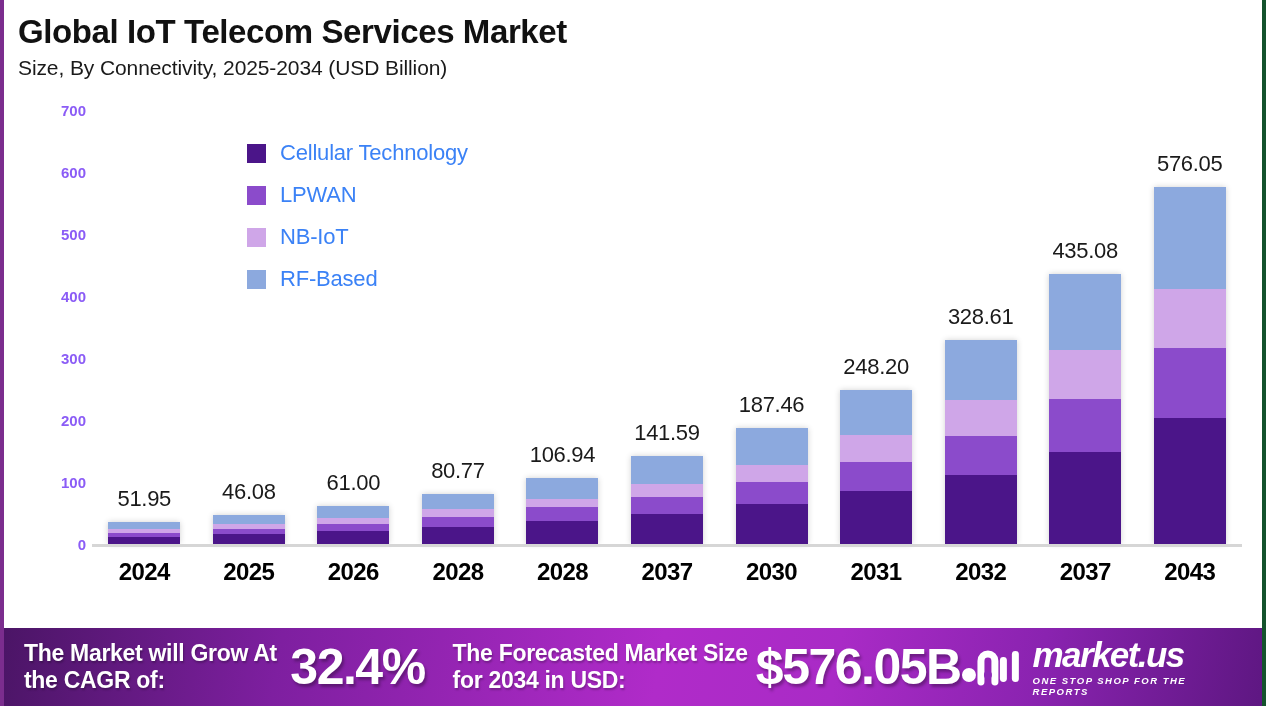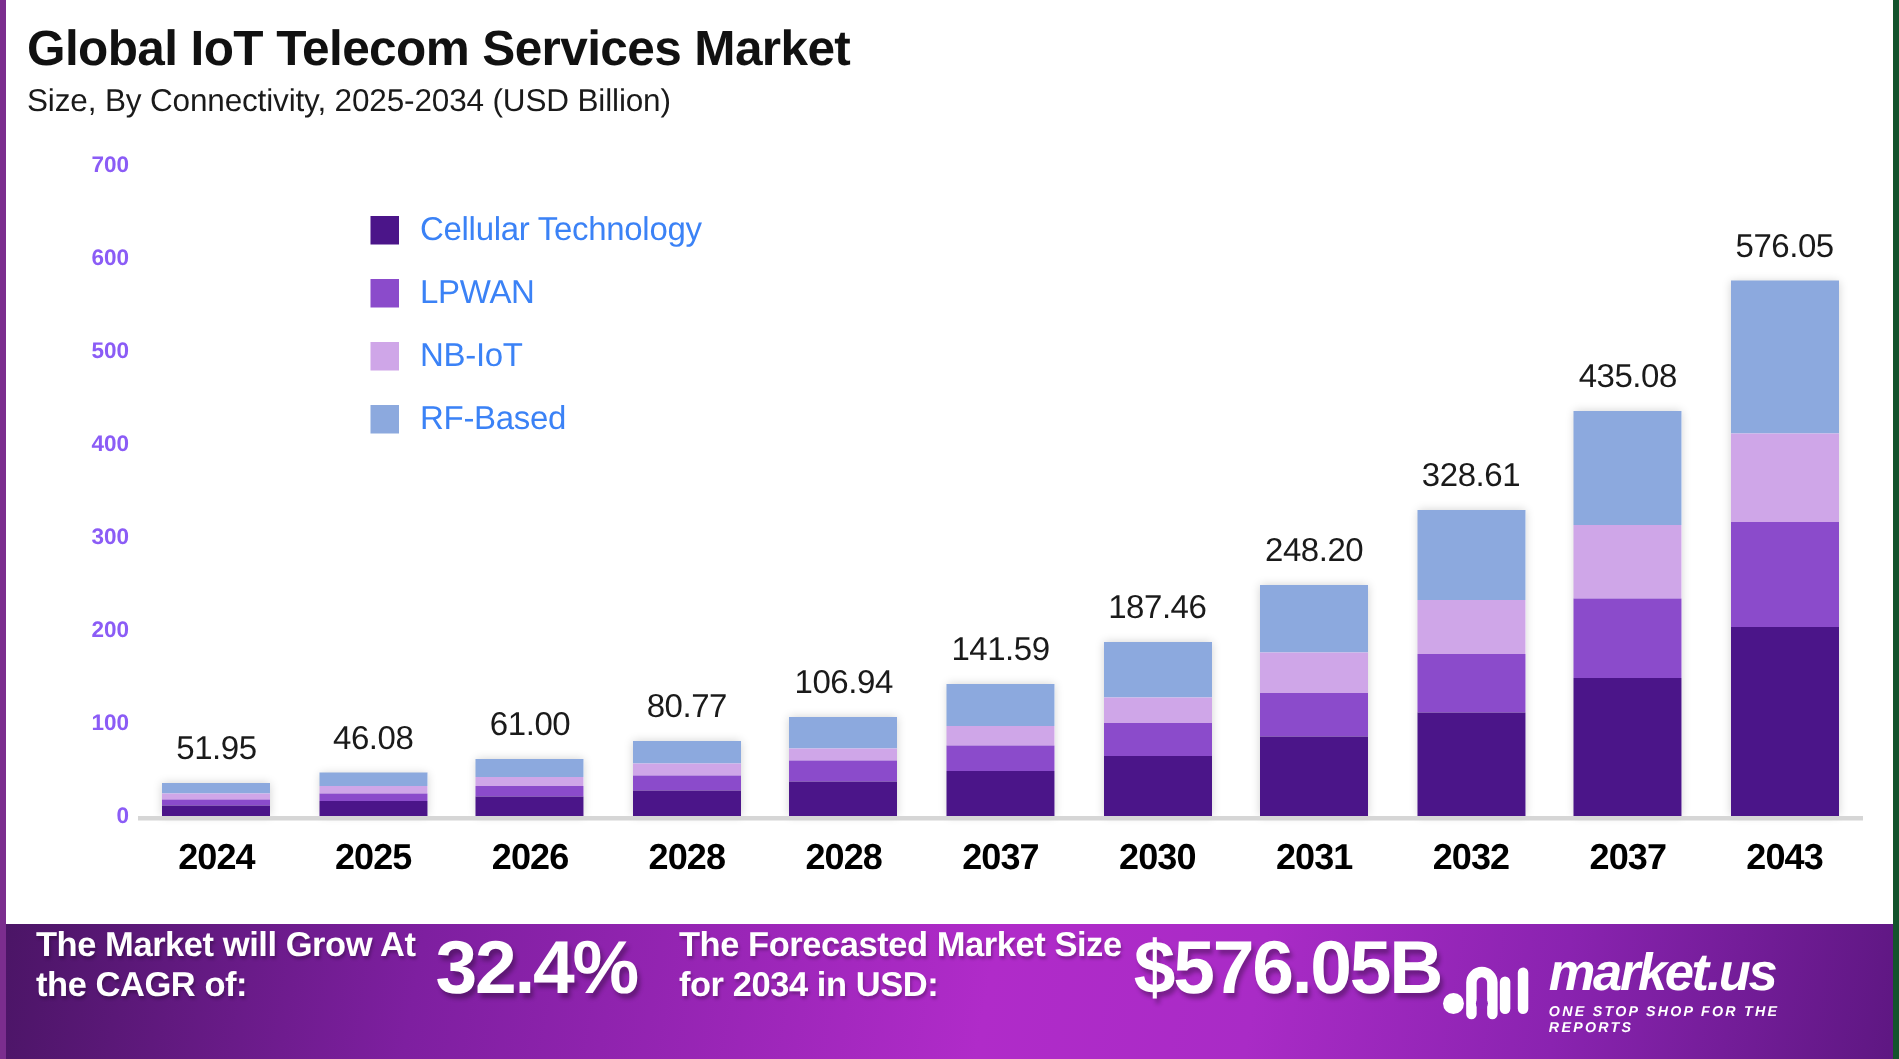--- a/index.html
+++ b/index.html
@@ -70,23 +70,23 @@
   
   #xaxis{
     position:absolute;left:88px;top:448px;width:1150px;height:40px;display:flex;
   }
   .xtick{
     flex:1 1 0;text-align:center;font-size:24px;font-weight:bold;color:#000;
     letter-spacing:-0.6px;
   }
   
   #footer{
-    position:absolute;left:0;bottom:0;width:1258px;height:90px;
+    position:absolute;left:0;bottom:0;width:1258px;height:78px;
     background:linear-gradient(100deg,#4B1566 0%,#7E1FA0 22%,#B02BC9 52%,#A92BC6 66%,#8A23B0 82%,#5E1782 100%);
-    display:flex;
+    display:flex;align-items:center;
     overflow:hidden;
   }
   .f-text{
     color:#fff;font-weight:bold;font-size:23px;line-height:1.18;
     letter-spacing:-0.3px;text-shadow:1px 2px 2px rgba(0,0,0,.25);
   }
   #cagr-caption{margin-left:20px;width:265px;}
   #cagr-value{
     color:#fff;font-weight:bold;font-size:50px;letter-spacing:-1.5px;
     text-shadow:2px 3px 3px rgba(0,0,0,.3);

